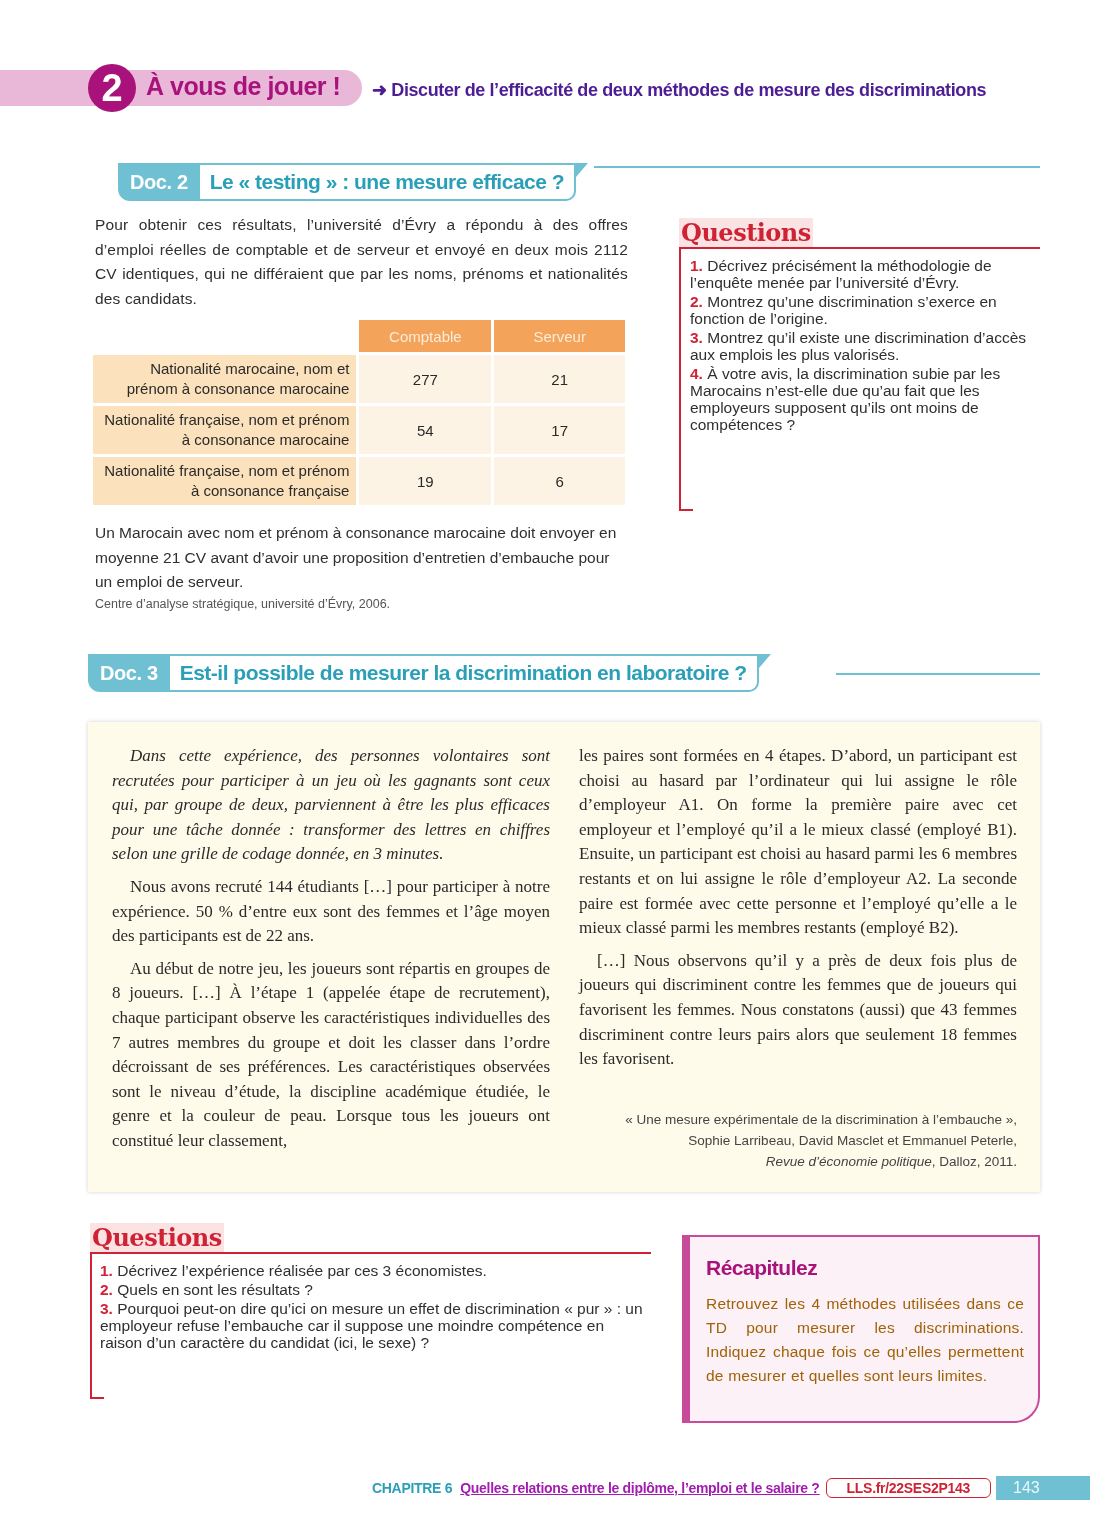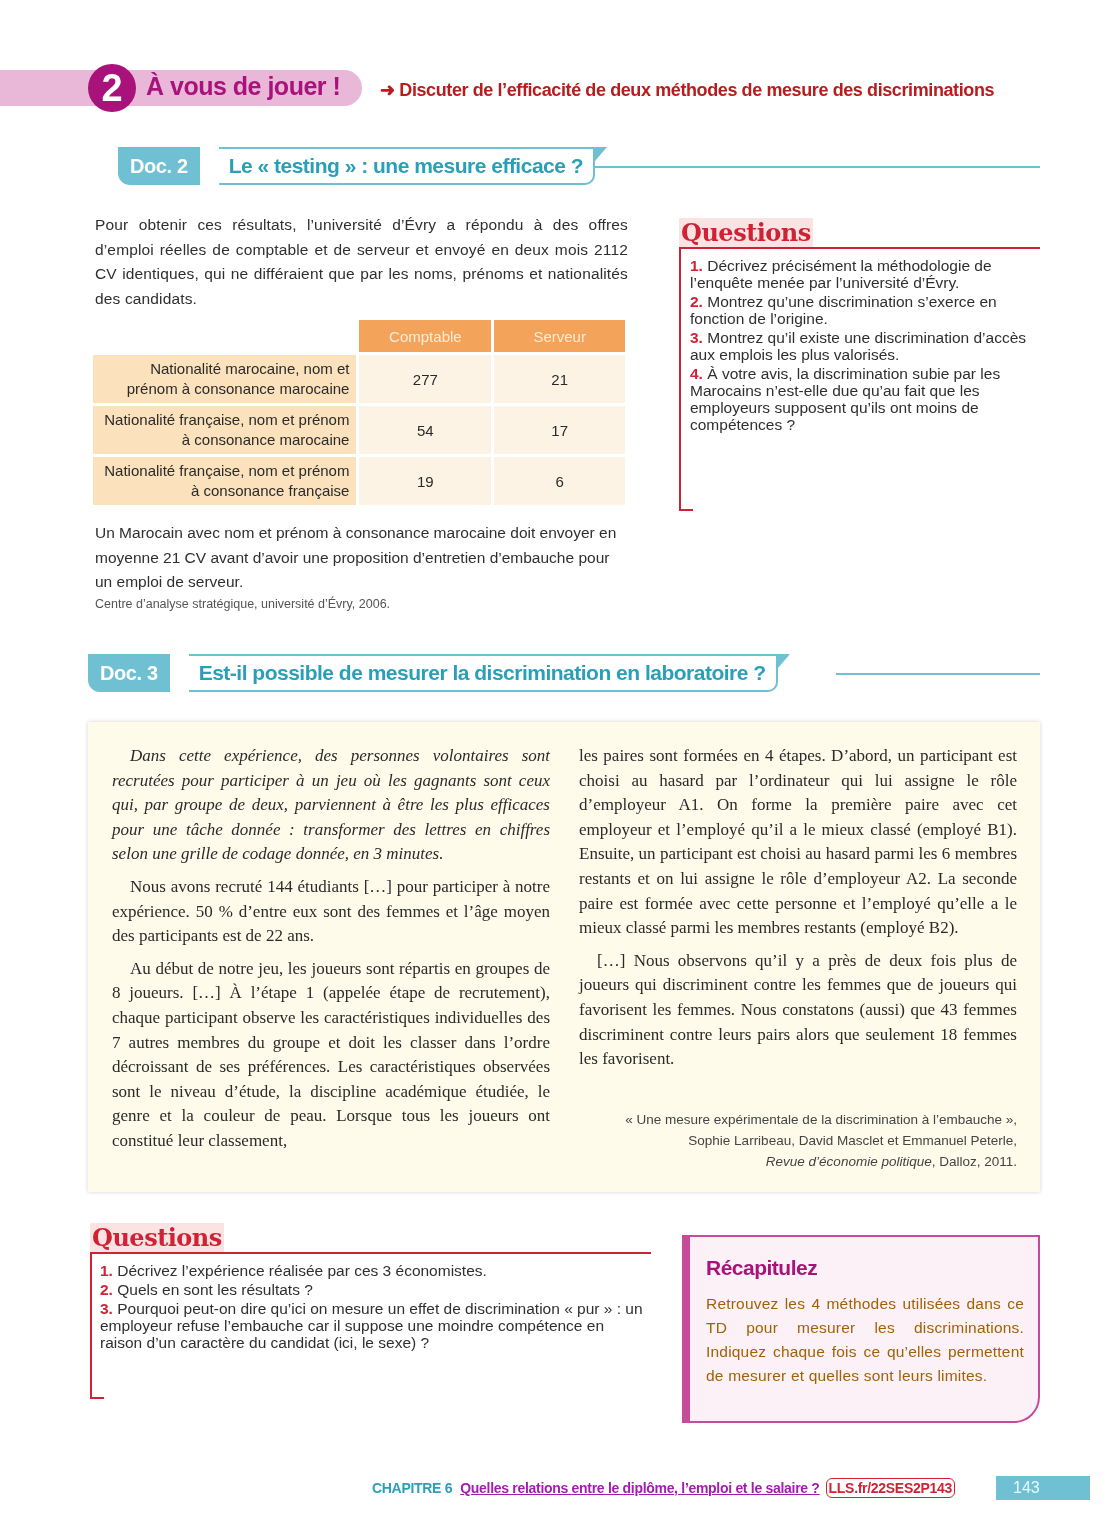--- a/index.html
+++ b/index.html
@@ -3,26 +3,26 @@
 <meta charset="utf-8">
 <style>
   * { box-sizing: border-box; margin: 0; padding: 0; }
   html, body { width: 1111px; height: 1536px; background: #ffffff; overflow: hidden; }
   body { position: relative; font-family: "Liberation Sans", sans-serif; color: #2a2a2a; }
 
   
   .banner-bar { position: absolute; left: 0; top: 70px; width: 362px; height: 36px; background: #e9b8d8; border-radius: 0 18px 18px 0; }
   .banner-num { position: absolute; left: 88px; top: 64px; width: 48px; height: 48px; border-radius: 50%; background: #a8127a; color: #fff; font-weight: bold; font-size: 38px; line-height: 48px; text-align: center; font-family: "Liberation Sans", sans-serif; }
   .banner-title { position: absolute; left: 146px; top: 72px; font-size: 25px; font-weight: bold; color: #a8127a; letter-spacing: -0.5px; }
-  .banner-sub { position: absolute; left: 380px; top: 79px; font-size: 18px; font-weight: bold; color: #b91c1c; letter-spacing: -0.4px; }
+  .banner-sub { position: absolute; left: 372px; top: 79px; font-size: 18px; font-weight: bold; color: #4c1d95; letter-spacing: -0.4px; }
 
   
   .doc-head { position: absolute; left: 88px; height: 38px; display: flex; align-items: stretch; }
   .doc-tag { background: #6fc0d3; color: #fff; font-weight: bold; font-size: 20px; padding: 0 12px; display: flex; align-items: center; border-radius: 0 0 0 12px; letter-spacing: -0.4px; }
-  .doc-title { background: #fff; border: 2px solid #6fc0d3; border-left: none; border-radius: 0 0 10px 0; color: #2a9fb8; font-weight: bold; font-size: 21px; padding: 0 10px; display: flex; align-items: center; letter-spacing: -0.5px; margin-left: 19px; }
+  .doc-title { background: #fff; border: 2px solid #6fc0d3; border-left: none; border-radius: 0 0 10px 0; color: #2a9fb8; font-weight: bold; font-size: 21px; padding: 0 10px; display: flex; align-items: center; letter-spacing: -0.5px; }
   .doc-tri { width: 0; height: 0; border-left: 12px solid #6fc0d3; border-bottom: 14px solid transparent; margin-top: 0; }
   .doc-line { position: absolute; height: 2px; background: #6fc0d3; }
 
   
   .p-intro { position: absolute; left: 95px; top: 213px; width: 533px; font-size: 15.5px; line-height: 24.5px; text-align: justify; color: #2f2f2f; letter-spacing: 0.15px; }
   .tbl { position: absolute; left: 90px; top: 317px; width: 538px; border-collapse: separate; border-spacing: 3px; }
   .tbl th { background: #f4a35a; color: #fdecd8; font-weight: normal; font-size: 15px; height: 32px; }
   .tbl td { font-size: 15px; color: #2a2a2a; }
   .tbl td.rowlabel { background: #fbe2bd; padding: 4px 7px; line-height: 20px; width: 275px; height: 39px; text-align: right; }
   .tbl td.val { background: #fdf3e4; text-align: center; width: 136px; }
@@ -50,32 +50,32 @@
 
   
   .recap { position: absolute; left: 682px; top: 1235px; width: 358px; height: 188px; background: #fbf1f7; border: 2px solid #c84a9a; border-left: 8px solid #c84a9a; border-radius: 0 0 26px 0; }
   .recap-title { position: absolute; left: 706px; top: 1256px; font-size: 21px; font-weight: bold; color: #a8127a; letter-spacing: -0.5px; }
   .recap-text { position: absolute; left: 706px; top: 1292px; width: 318px; font-size: 15.5px; line-height: 24px; color: #a16207; text-align: justify; letter-spacing: 0.2px; }
 
   
   .footer { position: absolute; top: 1476px; left: 372px; display: flex; align-items: center; height: 24px; font-size: 14px; font-weight: bold; letter-spacing: -0.3px; }
   .foot-chap { color: #2a9fb8; margin-right: 8px; }
   .foot-q { color: #a21caf; margin-right: 6px; text-decoration: underline; }
-  .foot-link { color: #cf2335; border: 1.5px solid #cf2335; border-radius: 6px; padding: 1px 2px; font-size: 14px; }
+  .foot-link { color: #cf2335; border: 1.5px solid #cf2335; border-radius: 6px; padding: 1px 20px; font-size: 14px; }
   .foot-page { position: absolute; left: 996px; top: 1476px; width: 94px; height: 24px; background: #6fc0d3; color: #eaf7fa; font-size: 16px; line-height: 24px; padding-left: 17px; }
 </style>
 </head>
 <body>
 
 <div class="banner-bar"></div>
 <div class="banner-num">2</div>
 <div class="banner-title">À vous de jouer !</div>
 <div class="banner-sub">➜ Discuter de l’efficacité de deux méthodes de mesure des discriminations</div>
 
-<div class="doc-head" style="top:147px;padding-left:30px;">
+<div class="doc-head" style="top:163px;padding-left:30px;">
   <div class="doc-tag">Doc. 2</div>
   <div class="doc-title">Le « testing » : une mesure efficace ?</div>
   <div class="doc-tri"></div>
 </div>
 <div class="doc-line" style="left:594px; top:166px; width:446px;"></div>
 
 <div class="p-intro">Pour obtenir ces résultats, l’université d’Évry a répondu à des offres d’emploi réelles de comptable et de serveur et envoyé en deux mois 2112 CV identiques, qui ne différaient que par les noms, prénoms et nationalités des candidats.</div>
 
 <table class="tbl">
   <thead>

